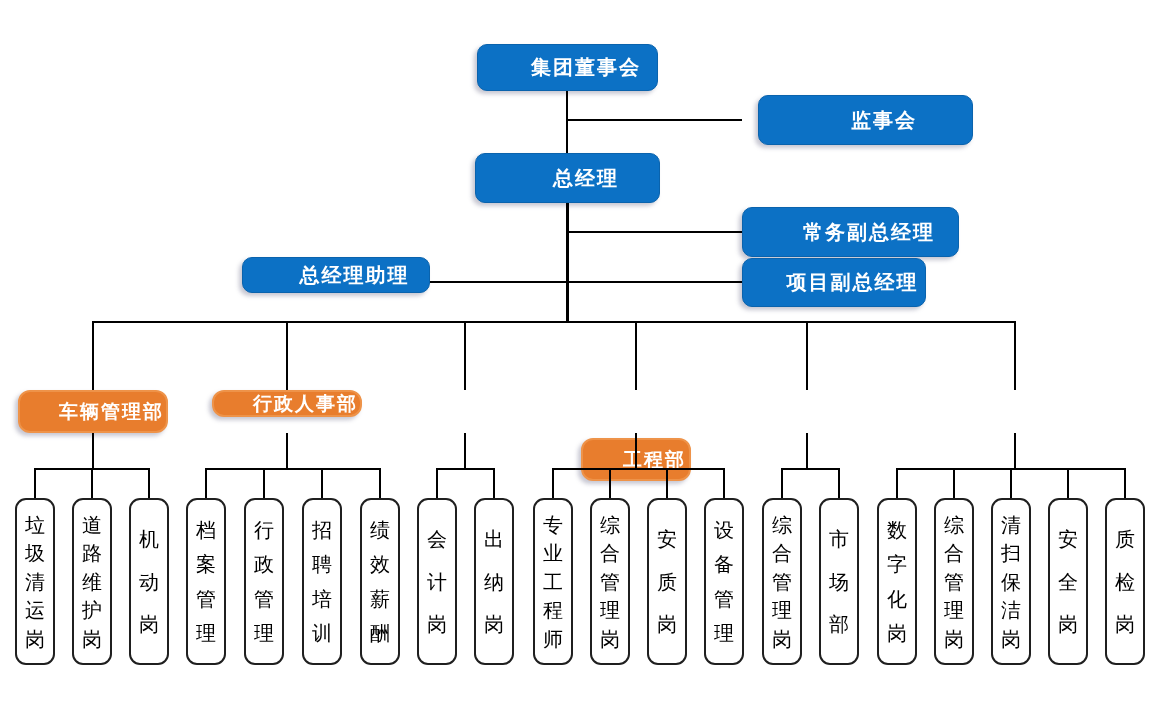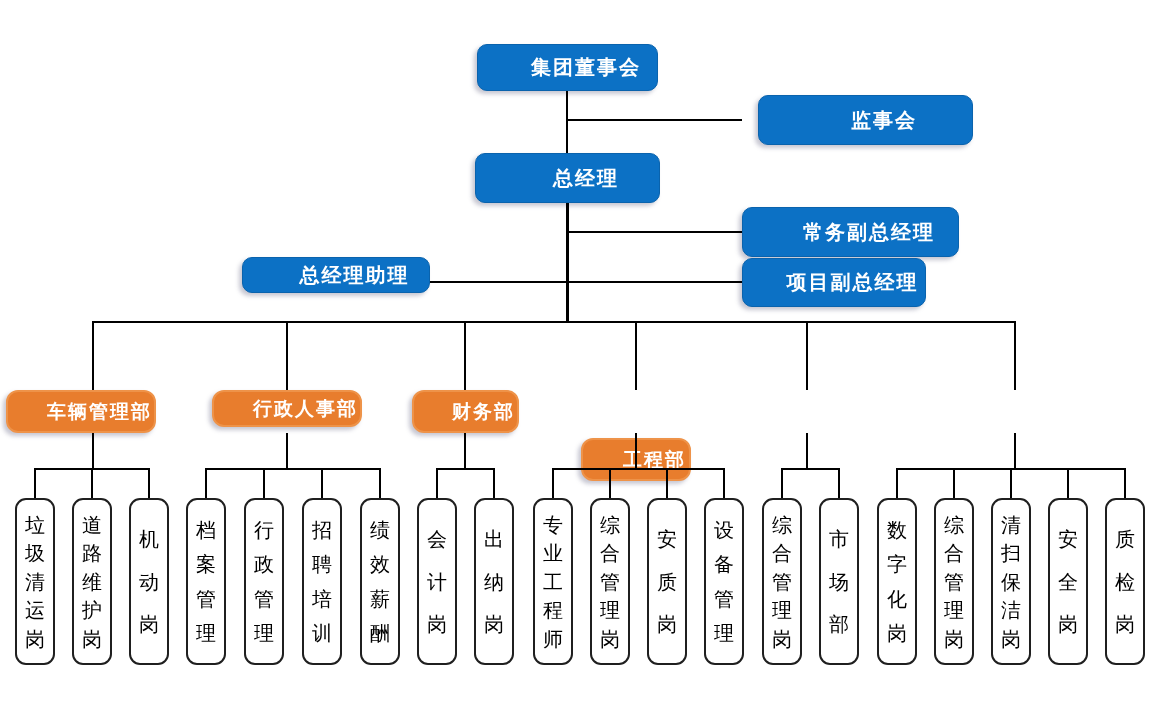--- a/index.html
+++ b/index.html
@@ -35,21 +35,21 @@
   <div class="node blue" style="left:742px;top:258px;width:184px;height:49px;">项目副总经理</div>
 
   <div class="line" style="left:566px;top:91px;width:2px;height:62px;"></div>
   <div class="line" style="left:567px;top:119px;width:175px;height:2px;"></div>
   <div class="line" style="left:566px;top:203px;width:3px;height:119px;"></div>
   <div class="line" style="left:568px;top:231px;width:174px;height:2px;"></div>
   <div class="line" style="left:430px;top:281px;width:312px;height:2px;"></div>
   <div class="line" style="left:92px;top:321px;width:924px;height:2px;"></div>
 
 <div class="line" style="left: 92px; top: 322px; width: 2px; height: 68px;"></div>
-    <div class="node orange" style="left: 6px; top: 390px; width: 150px; height: 43px;">车辆管理部</div>
+    <div class="node orange" style="left: 18px; top: 390px; width: 150px; height: 43px;">车辆管理部</div>
     <div class="line" style="left: 92px; top: 433px; width: 2px; height: 35px;"></div>
     <div class="line" style="left: 34px; top: 468px; width: 116px; height: 2px;"></div>
     <div class="line" style="left: 34px; top: 468px; width: 2px; height: 30px;"></div>
     <div class="pos-box" style="left: 15px; top: 498px; width: 40px; height: 167px;">
       <span>垃</span>
       <span>圾</span>
       <span>清</span>
       <span>运</span>
       <span>岗</span>
     </div>
@@ -61,21 +61,21 @@
       <span>护</span>
       <span>岗</span>
     </div>
     <div class="line" style="left: 148px; top: 468px; width: 2px; height: 30px;"></div>
     <div class="pos-box" style="left: 129px; top: 498px; width: 40px; height: 167px;">
       <span>机</span>
       <span>动</span>
       <span>岗</span>
     </div>
     <div class="line" style="left: 286px; top: 322px; width: 2px; height: 68px;"></div>
-    <div class="node orange" style="left: 212px; top: 390px; width: 150px; height: 37px;">行政人事部</div>
+    <div class="node orange" style="left: 212px; top: 390px; width: 150px; height: 27px;">行政人事部</div>
     <div class="line" style="left: 286px; top: 433px; width: 2px; height: 35px;"></div>
     <div class="line" style="left: 205px; top: 468px; width: 176px; height: 2px;"></div>
     <div class="line" style="left: 205px; top: 468px; width: 2px; height: 30px;"></div>
     <div class="pos-box" style="left: 186px; top: 498px; width: 40px; height: 167px;">
       <span>档</span>
       <span>案</span>
       <span>管</span>
       <span>理</span>
     </div>
     <div class="line" style="left: 263px; top: 468px; width: 2px; height: 30px;"></div>
@@ -93,21 +93,20 @@
       <span>训</span>
     </div>
     <div class="line" style="left: 379px; top: 468px; width: 2px; height: 30px;"></div>
     <div class="pos-box" style="left: 360px; top: 498px; width: 40px; height: 167px;">
       <span>绩</span>
       <span>效</span>
       <span>薪</span>
       <span>酬</span>
     </div>
     <div class="line" style="left: 464px; top: 322px; width: 2px; height: 68px;"></div>
-    <div class="node orange" style="left: 411.5px; top: 390px; width: 107px; height: 43px;">财务部</div>
     <div class="line" style="left: 464px; top: 433px; width: 2px; height: 35px;"></div>
     <div class="line" style="left: 436px; top: 468px; width: 59px; height: 2px;"></div>
     <div class="line" style="left: 436px; top: 468px; width: 2px; height: 30px;"></div>
     <div class="pos-box" style="left: 417px; top: 498px; width: 40px; height: 167px;">
       <span>会</span>
       <span>计</span>
       <span>岗</span>
     </div>
     <div class="line" style="left: 493px; top: 468px; width: 2px; height: 30px;"></div>
     <div class="pos-box" style="left: 474px; top: 498px; width: 40px; height: 167px;">

